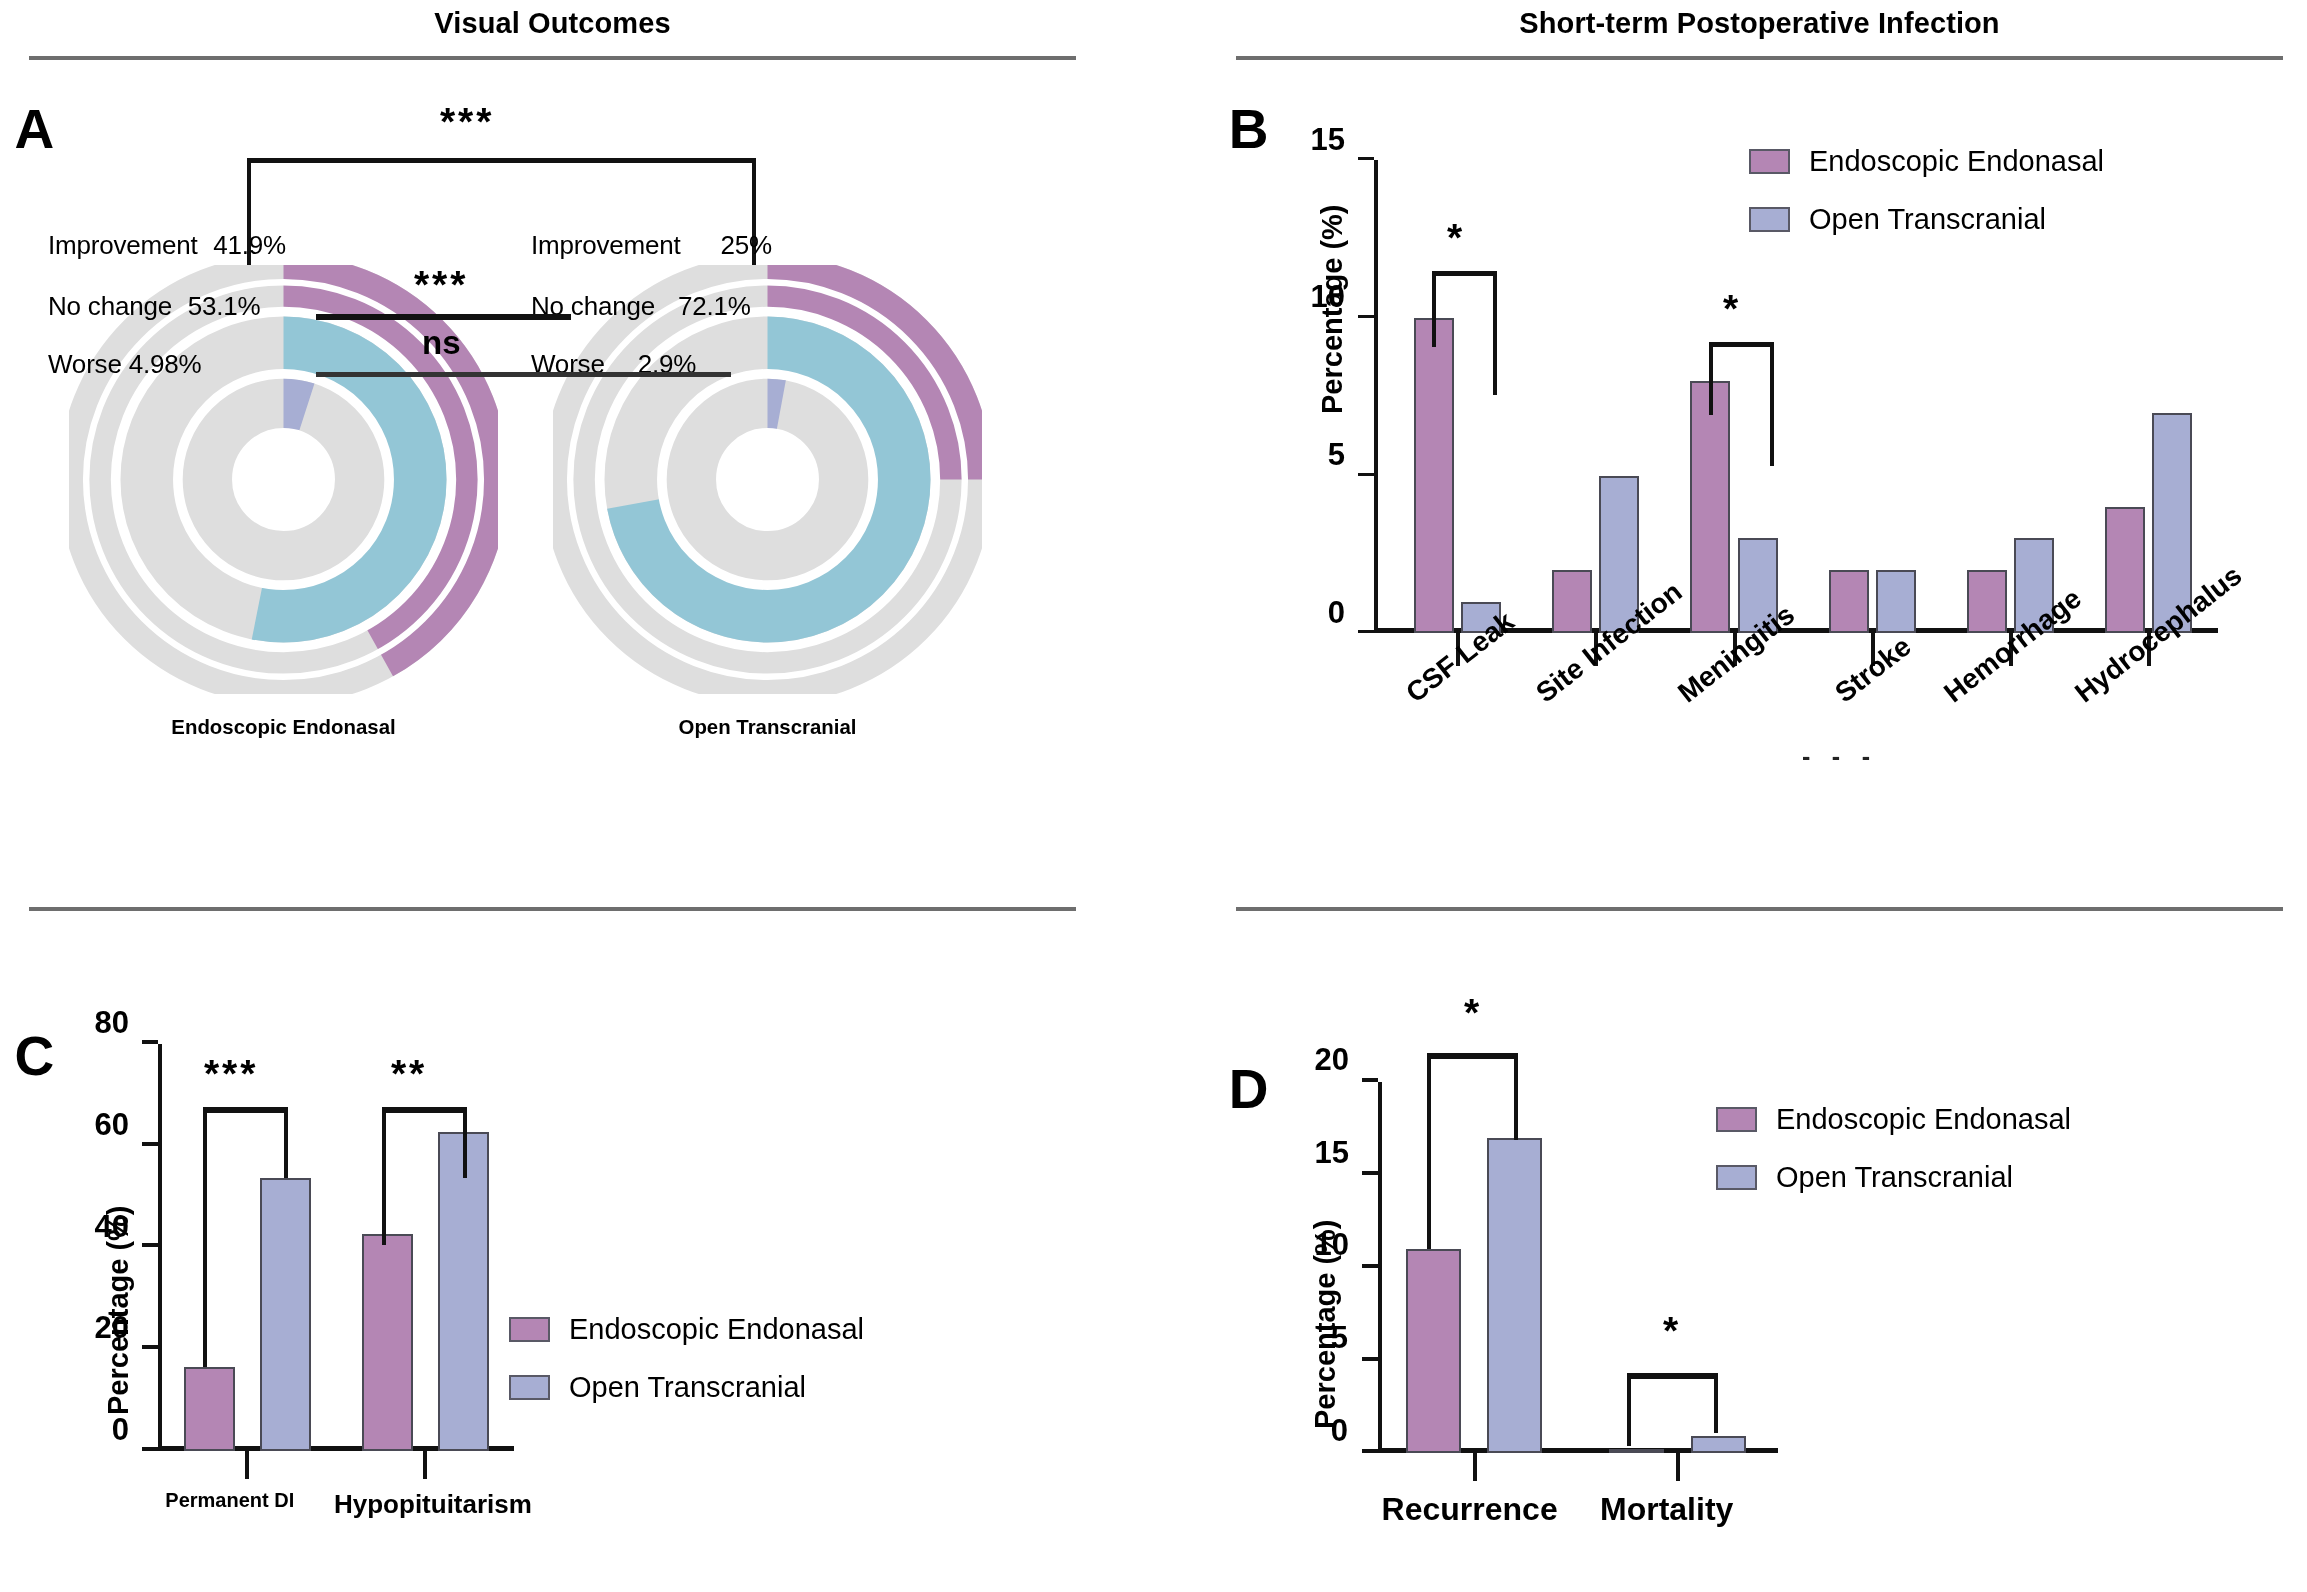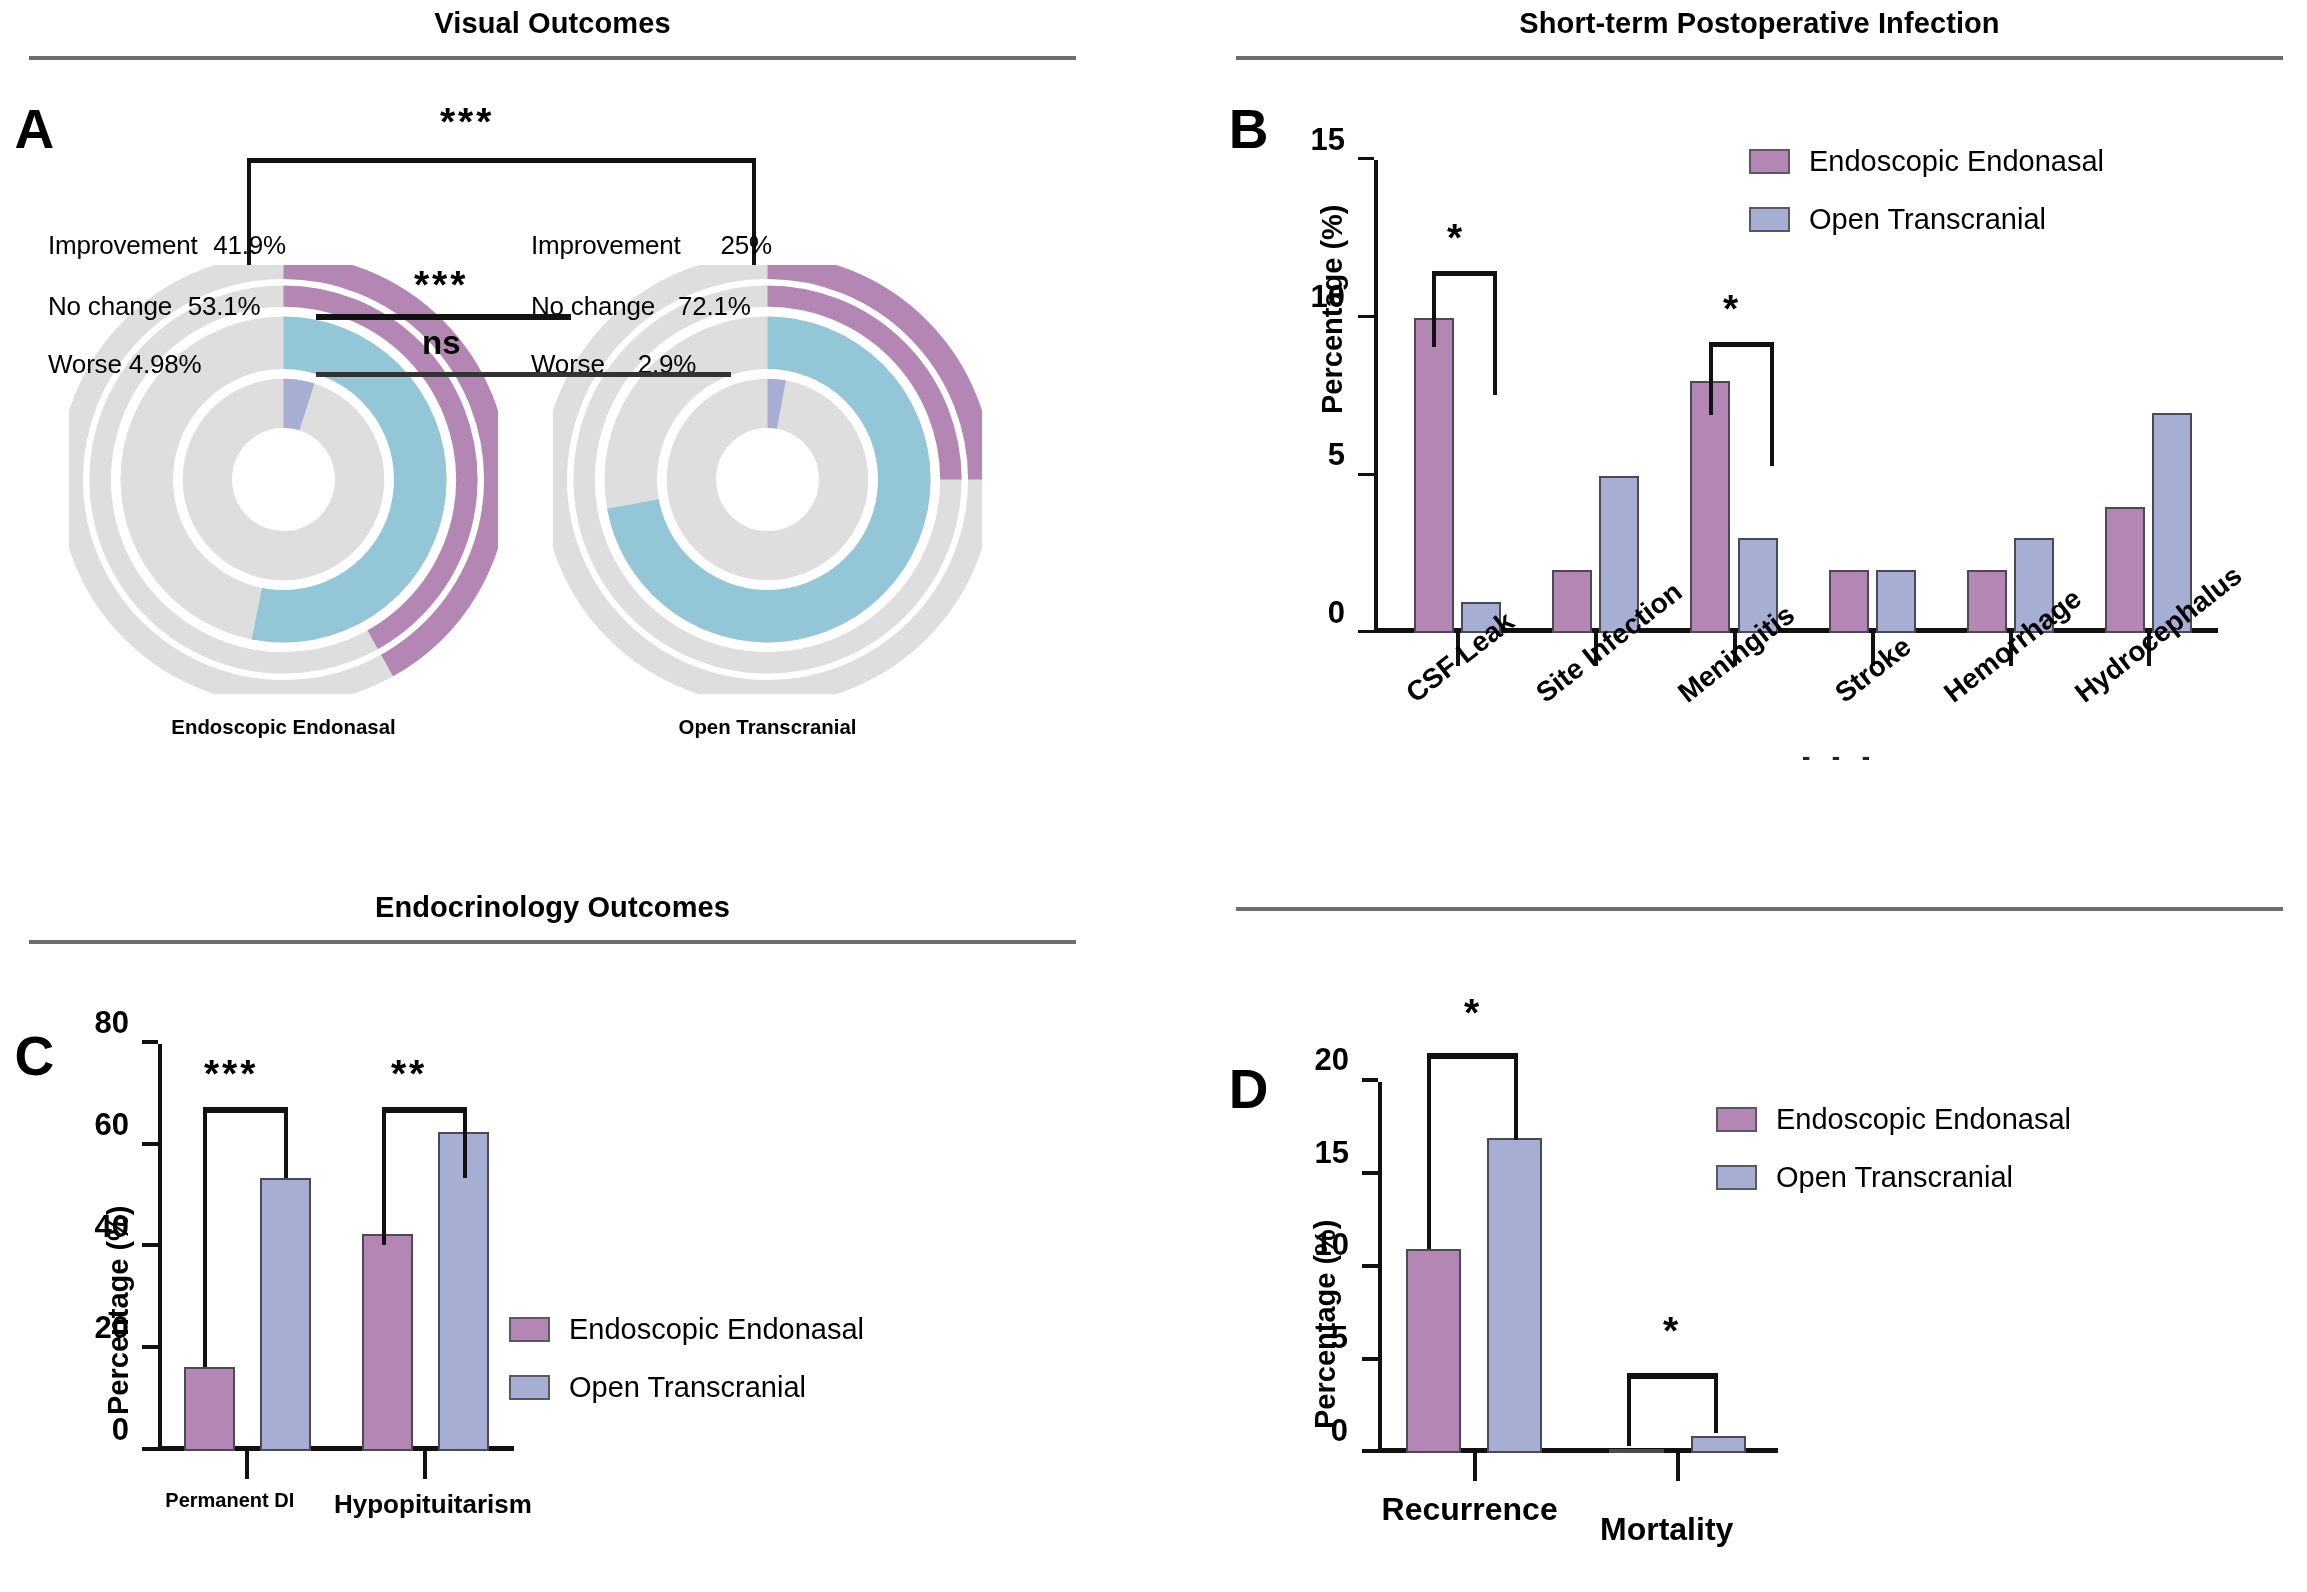--- a/index.html
+++ b/index.html
@@ -206,21 +206,20 @@
       <div class="xlabel rot" style="left:156px;top:524px;font-size:28px;">Site Infection</div>
       <div class="xlabel rot" style="left:298px;top:524px;font-size:28px;">Meningitis</div>
       <div class="xlabel rot" style="left:455px;top:524px;font-size:28px;">Stroke</div>
       <div class="xlabel rot" style="left:564px;top:524px;font-size:28px;">Hemorrhage</div>
       <div class="xlabel rot" style="left:695px;top:524px;font-size:28px;">Hydrocephalus</div>
       <div class="dots" style="left:428px;top:582px;">- - -</div>
     </div>
   </div>
 
   <div class="panel" style="left:29px;top:891px;width:1047px;height:676px;">
-    <div class="ptitle">Endocrinology Outcomes</div>
     <div class="prule"></div>
     <div class="plabel" style="left:-14.5px;top:138px;">C</div>
 
     <div class="legend" style="left:480px;top:422px;">
       <div class="legItem">
         <span class="swatch" style="background:#b486b4;"></span>
         <span class="legTxt">Endoscopic Endonasal</span>
       </div>
       <div class="legItem">
         <span class="swatch" style="background:#a7aed3;"></span>
@@ -320,18 +319,18 @@
       <div class="brk" style="left:249px;top:291px;width:91px;height:73px;">
         <div class="hbar" style="left:0;top:0;width:100%;height:5.8px;"></div>
         <div class="vbar" style="left:0;top:0;width:4.4px;height:73px;"></div>
         <div class="vbar" style="right:0;top:0;width:4.4px;height:60px;"></div>
       </div>
 
       <div class="xtick" style="left:95px;top:371px;height:28px;"></div>
       <div class="xtick" style="left:298px;top:371px;height:28px;"></div>
 
       <div class="xlabel" style="left:3.6px;top:409px;font-size:32px;">Recurrence</div>
-      <div class="xlabel" style="left:222px;top:409px;font-size:32px;margin-top:20px;">Mortality</div>
+      <div class="xlabel" style="left:222px;top:409px;font-size:32px;">Mortality</div>
     </div>
   </div>
 
 </div>
 
 
 </body></html>

